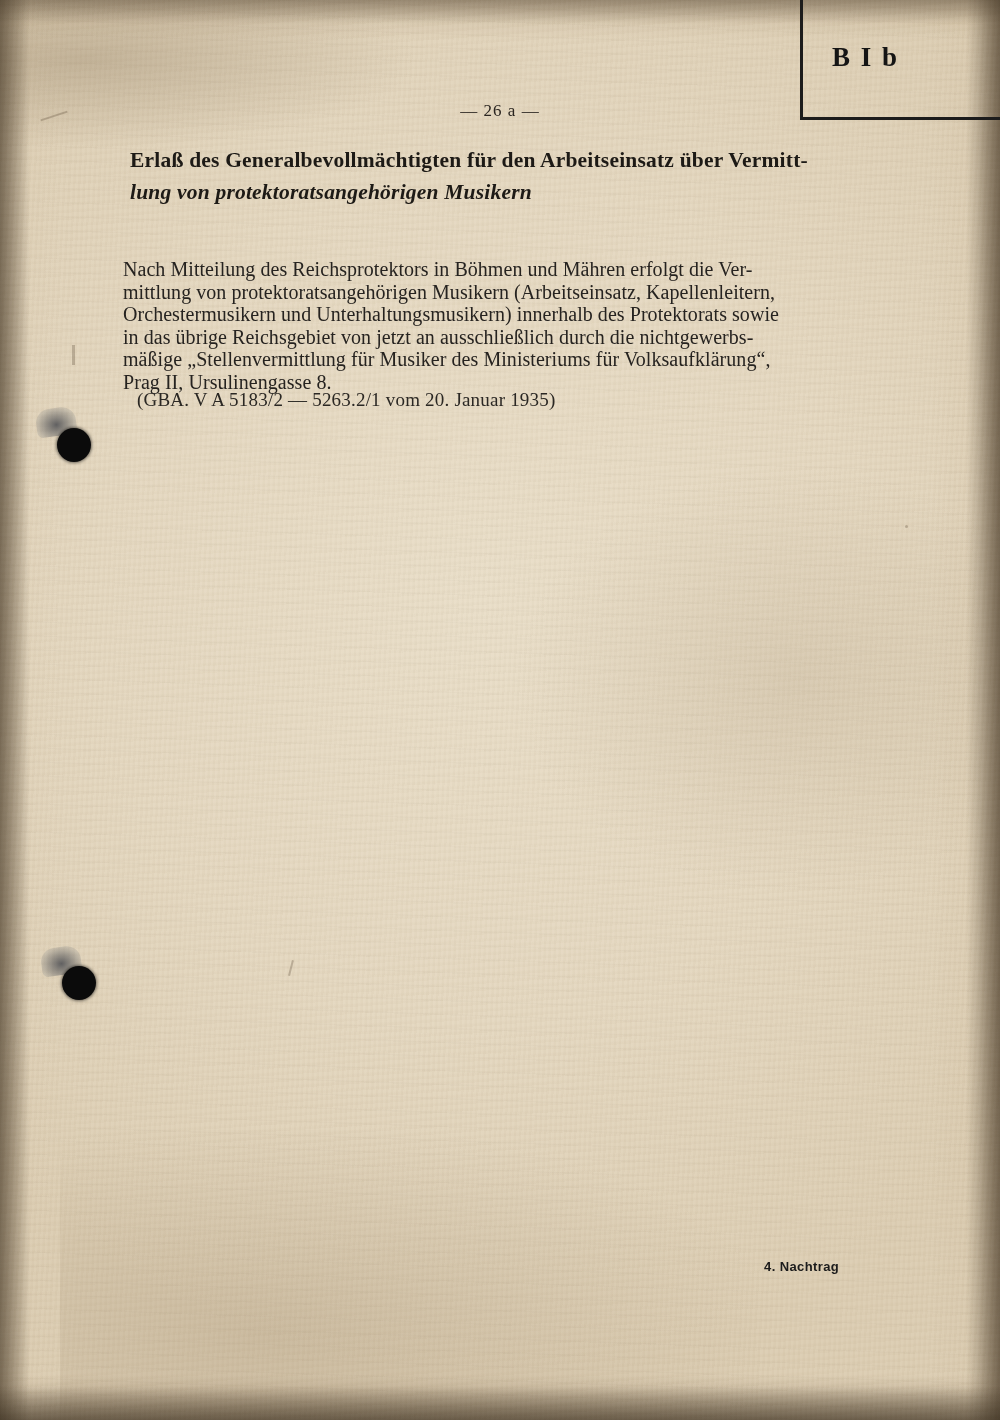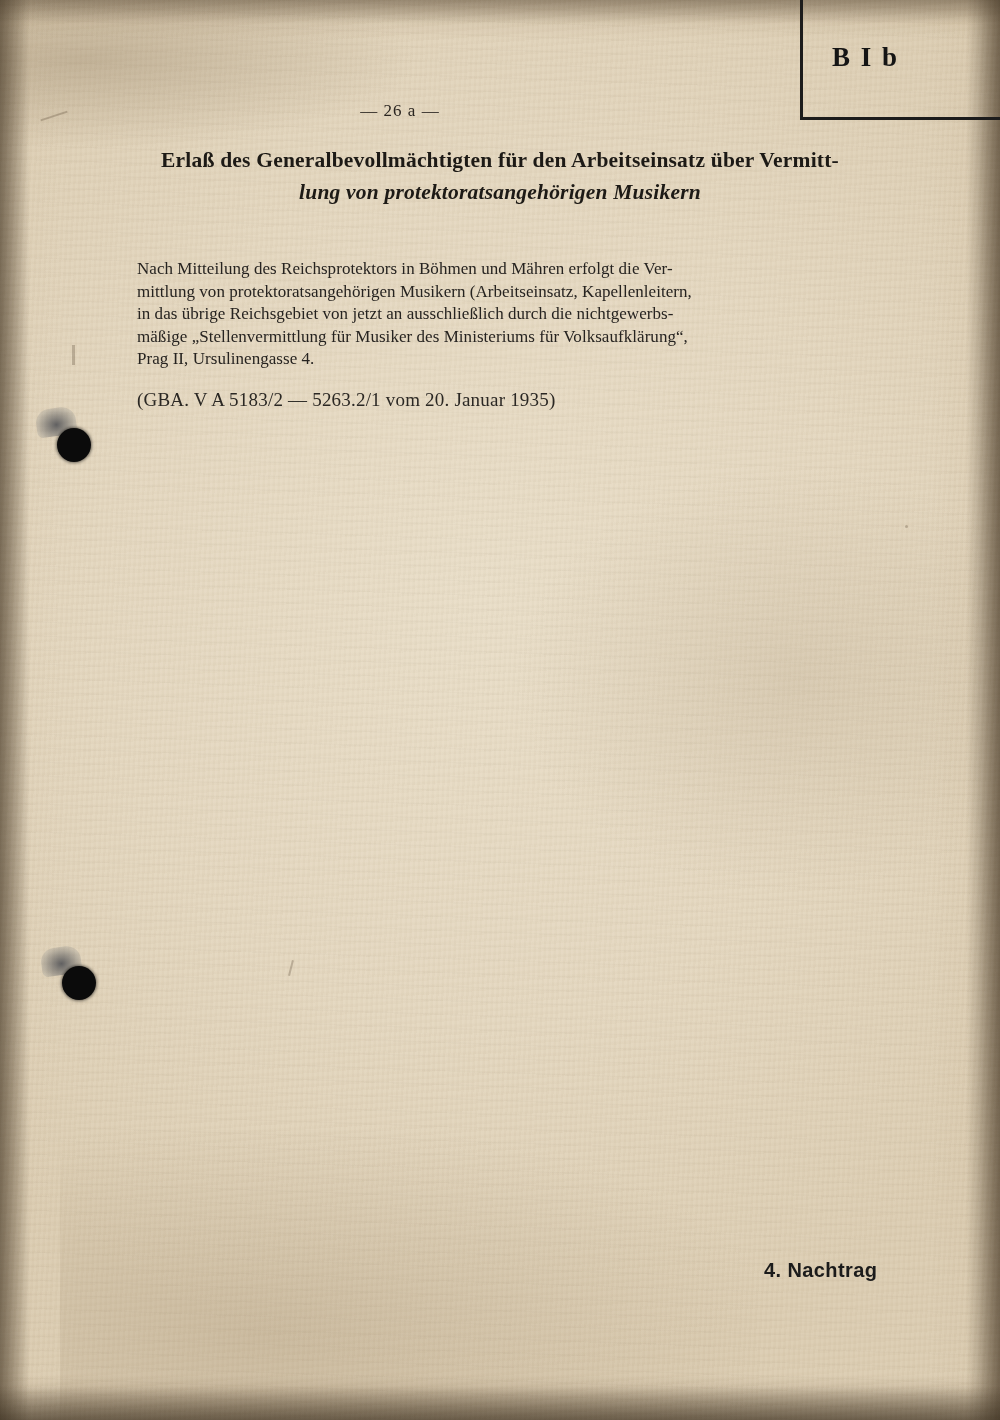--- a/index.html
+++ b/index.html
@@ -95,34 +95,33 @@
     font-size: 27px;
     letter-spacing: 2px;
     color: #151515;
   }
 
   
   .page-num {
     position: absolute;
     top: 101px;
     left: 0;
-    width: 800px;
+    width: 1000px;
     text-align: center;
     font-size: 17px;
     color: #2a2520;
     letter-spacing: 1px;
   }
 
   
   .title-block {
     position: absolute;
     left: 130px;
     top: 145px;
     width: 740px;
-    text-align: center;
   }
   .title-line {
     font-weight: bold;
     font-size: 21.5px;
     line-height: 30px;
     color: #1d1a16;
     letter-spacing: 0.2px;
   }
   .title-line.l2 {
     margin-top: 2px;
@@ -132,24 +131,24 @@
     margin-top: 14px;
     font-weight: bold;
     font-size: 21px;
     color: #1d1a16;
     letter-spacing: 0.3px;
   }
 
   
   .body-para {
     position: absolute;
-    left: 137px;
+    left: 123px;
     top: 258px;
     width: 730px;
-    font-size: 17px;
+    font-size: 20px;
     line-height: 22.6px;
     color: #262320;
     letter-spacing: 0.05px;
   }
   .body-para .bline {
     display: block;
     white-space: nowrap;
   }
   .ref-line {
     position: absolute;
@@ -160,21 +159,21 @@
     letter-spacing: 0.2px;
   }
 
   
   .footer-note {
     position: absolute;
     left: 764px;
     top: 1259px;
     font-family: "Liberation Sans", sans-serif;
     font-weight: bold;
-    font-size: 20px;
+    font-size: 13px;
     color: #1b1b1b;
     letter-spacing: 0.4px;
   }
 
   
   .hole {
     position: absolute;
     width: 34px;
     height: 34px;
     border-radius: 50%;
@@ -225,23 +224,24 @@
   <div class="page-num">— 26 a —</div>
 
   <div class="title-block">
     <div class="title-line l1">Erlaß des Generalbevollmächtigten für den Arbeitseinsatz über Vermitt-</div>
     <div class="title-line l2">lung von protektoratsangehörigen Musikern</div>
   </div>
 
   <div class="body-para">
     <span class="bline">Nach Mitteilung des Reichsprotektors in Böhmen und Mähren erfolgt die Ver-</span>
     <span class="bline">mittlung von protektoratsangehörigen Musikern (Arbeitseinsatz, Kapellenleitern,</span>
+    <span class="bline">Orchestermusikern und Unterhaltungsmusikern) innerhalb des Protektorats sowie</span>
     <span class="bline">in das übrige Reichsgebiet von jetzt an ausschließlich durch die nichtgewerbs-</span>
     <span class="bline">mäßige „Stellenvermittlung für Musiker des Ministeriums für Volksaufklärung“,</span>
-    <span class="bline">Prag II, Ursulinengasse 4.</span>
+    <span class="bline">Prag II, Ursulinengasse 8.</span>
   </div>
 
   <div class="ref-line">(GBA. V A 5183/2 — 5263.2/1 vom 20. Januar 1935)</div>
 
   <div class="footer-note">4. Nachtrag</div>
 
   <div class="hole-shadow hole1s"></div>
   <div class="hole hole1"></div>
   <div class="hole-shadow hole2s"></div>
   <div class="hole hole2"></div>

